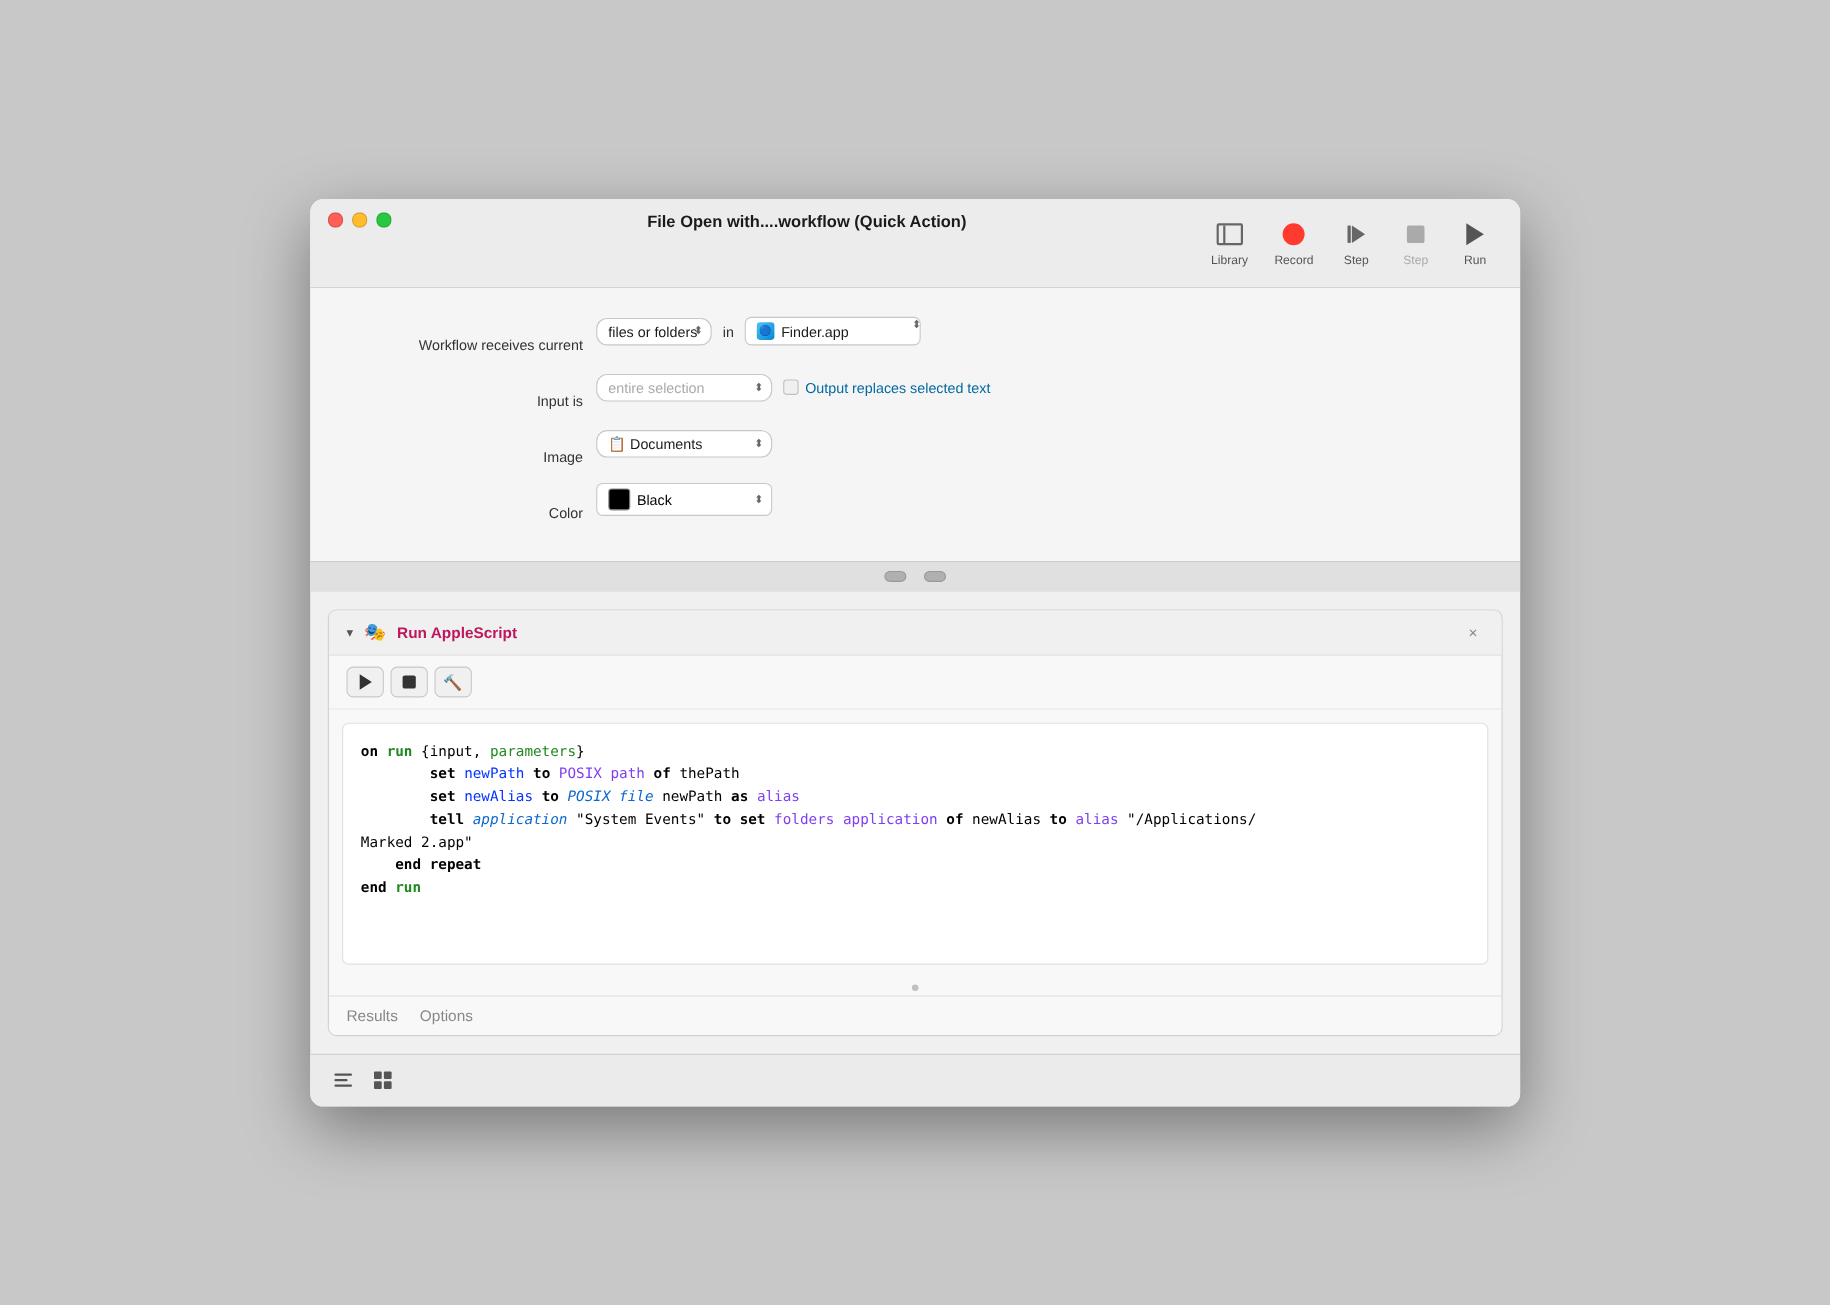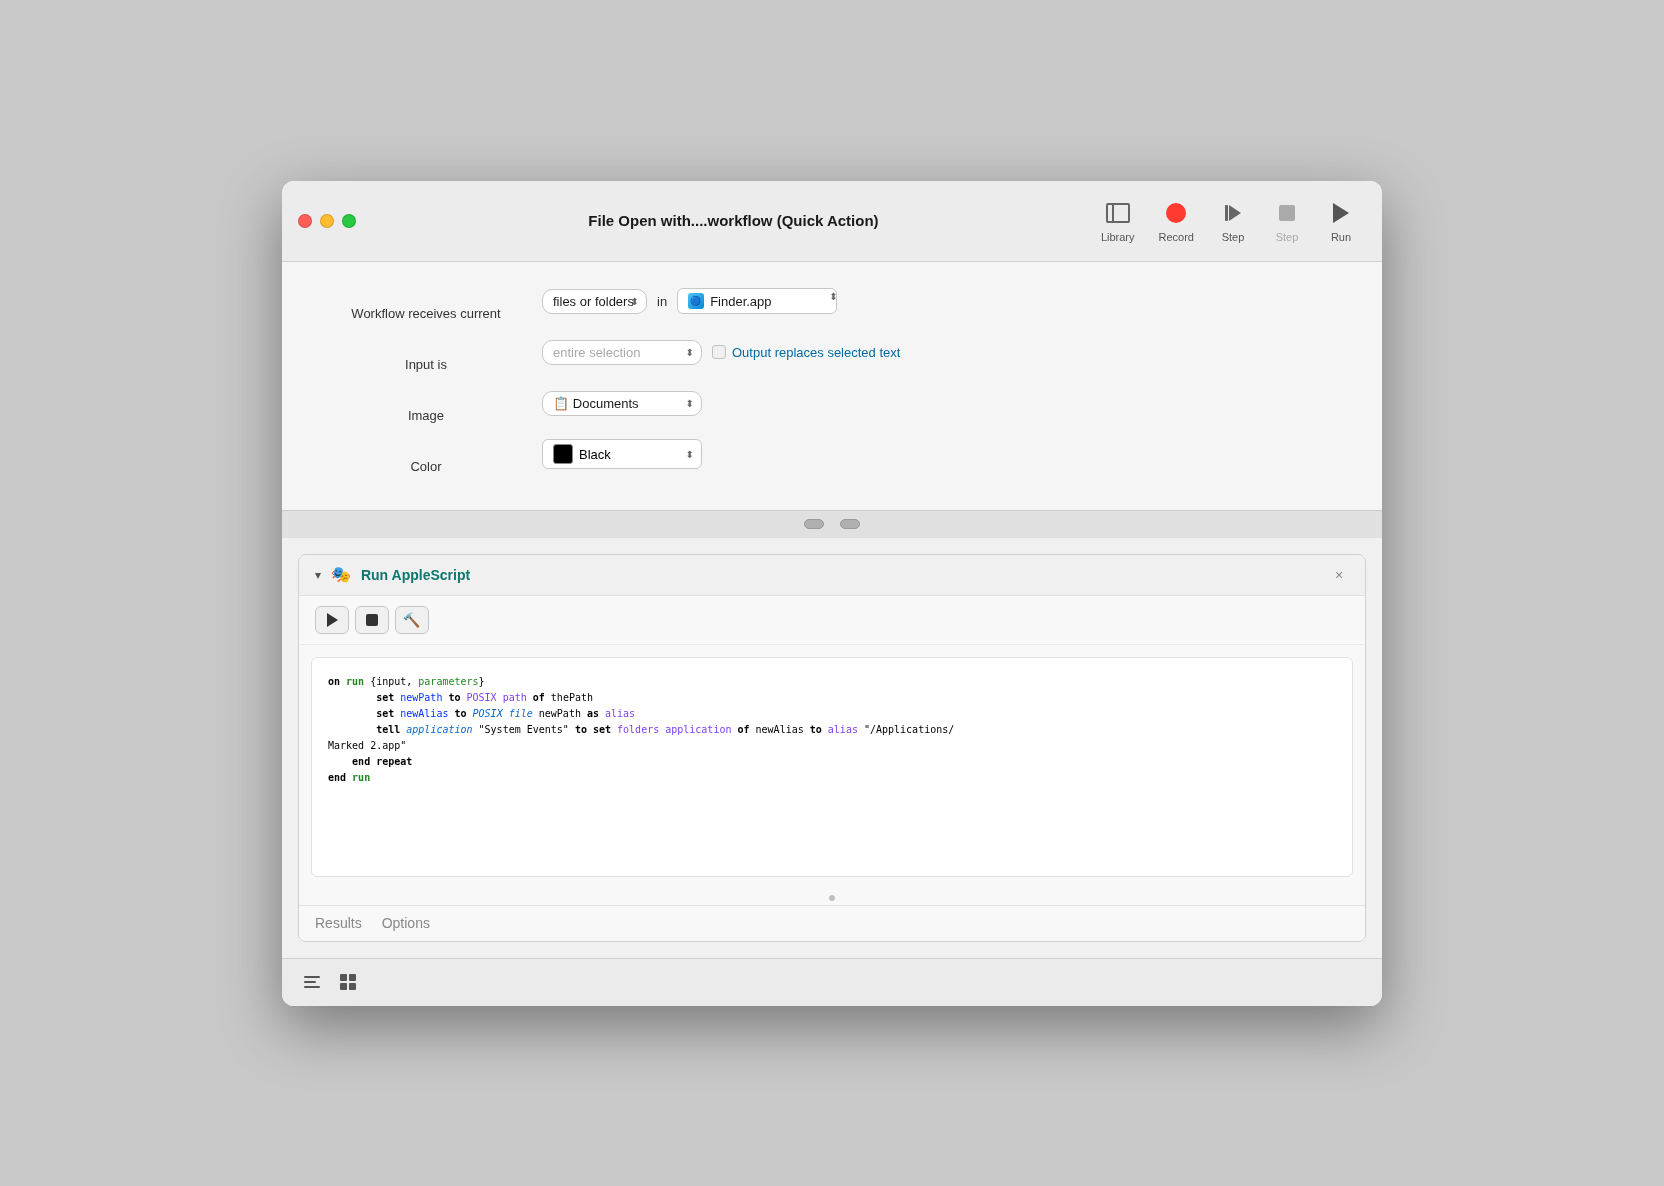--- a/index.html
+++ b/index.html
@@ -16,21 +16,20 @@
       background: #f0f0f0;
       border-radius: 12px;
       box-shadow: 0 20px 60px rgba(0,0,0,0.4);
       overflow: hidden;
     }
     
     .titlebar {
       background: #ececec;
       border-bottom: 1px solid #d0d0d0;
       display: flex;
-      align-items: center;
       padding: 12px 16px;
       min-height: 60px;
     }
     .traffic-lights {
       display: flex;
       gap: 8px;
       margin-right: 20px;
     }
     .traffic-light {
       width: 14px;
@@ -142,21 +141,21 @@
       padding: 20px 40px 24px;
     }
     .form-row {
       display: flex;
       align-items: center;
       margin-bottom: 12px;
     }
     .form-label {
       font-size: 13px;
       color: #333;
-      text-align: center;
+      text-align: right;
       width: 220px;
       padding-right: 12px;
       flex-shrink: 0;
       margin-top: 24px;
     }
     .form-controls {
       display: flex;
       align-items: center;
       gap: 10px;
     }
@@ -283,21 +282,21 @@
       font-size: 12px;
       color: #555;
       cursor: pointer;
     }
     .script-icon {
       font-size: 16px;
     }
     .script-title {
       font-size: 14px;
       font-weight: 600;
-      color: #0f766e;
+      color: #be185d;
       flex: 1;
     }
     .close-btn {
       font-size: 14px;
       color: #888;
       cursor: pointer;
       width: 20px;
       height: 20px;
       display: flex;
       align-items: center;
@@ -342,21 +341,21 @@
     }
 
     
     .code-editor {
       background: #fff;
       margin: 12px;
       border: 1px solid #e0e0e0;
       border-radius: 6px;
       padding: 16px;
       font-family: "SF Mono", "Monaco", "Menlo", monospace;
-      font-size: 10px;
+      font-size: 13px;
       line-height: 1.6;
       min-height: 220px;
     }
     .code-line {
       white-space: pre;
     }
     .kw { color: #000; font-weight: bold; }
     .kw-green { color: #218820; font-weight: bold; }
     .var-blue { color: #0433ff; }
     .var-green { color: #218820; }

